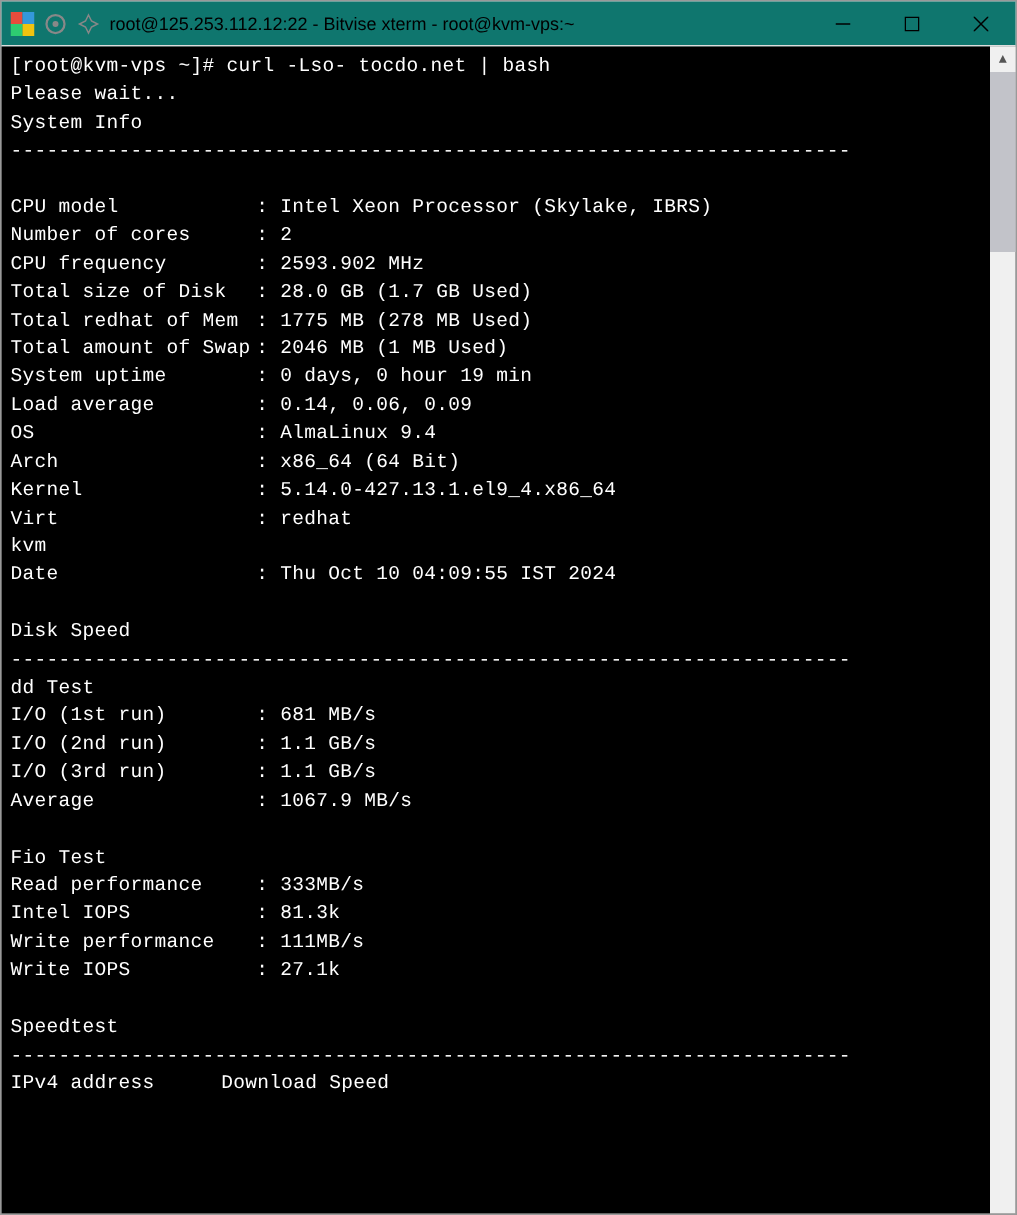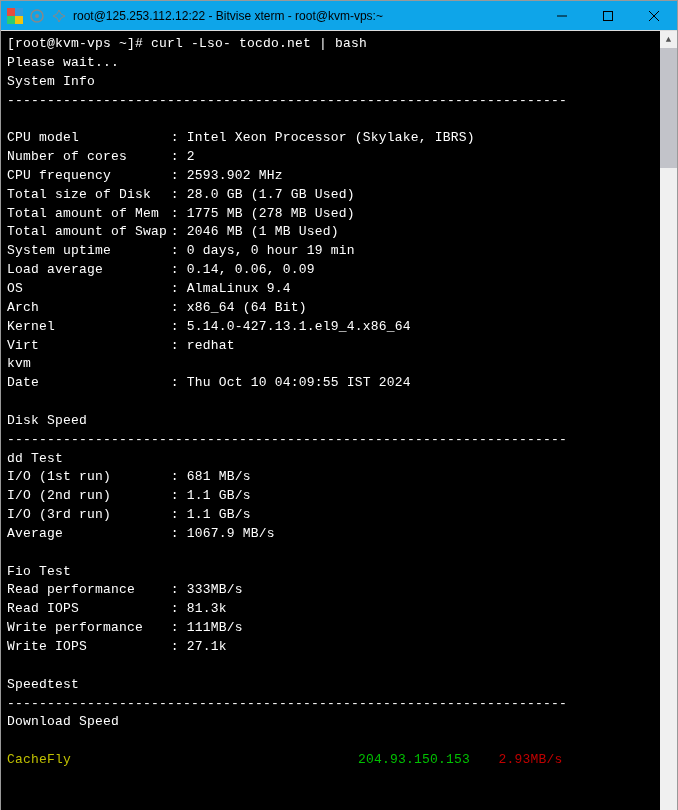--- a/index.html
+++ b/index.html
@@ -14,21 +14,21 @@
   .window {
     width: 678px;
     height: 810px;
     background: #fff;
     display: flex;
     flex-direction: column;
     border: 1px solid #999;
   }
   .titlebar {
     height: 30px;
-    background: #0ea5e9;
+    background: #0f766e;
     display: flex;
     align-items: center;
     padding-left: 6px;
     justify-content: space-between;
     border-bottom: 1px solid #ddd;
     gap: 23px;
   }
   .title-left {
     display: flex;
     align-items: center;
@@ -155,49 +155,48 @@
   <div class="terminal-wrap">
     <div class="terminal"><span>[root@kvm-vps ~]# </span><span>curl -Lso- tocdo.net | bash</span>
 <span>Please wait...</span>
 <span>System Info</span>
 <span>----------------------------------------------------------------------</span>
 
 <span class="kv"><span class="key">CPU model</span><span class="colon">: </span><span class="val">Intel Xeon Processor (Skylake, IBRS)</span></span>
 <span class="kv"><span class="key">Number of cores</span><span class="colon">: </span><span class="val">2</span></span>
 <span class="kv"><span class="key">CPU frequency</span><span class="colon">: </span><span class="val">2593.902 MHz</span></span>
 <span class="kv"><span class="key">Total size of Disk</span><span class="colon">: </span><span class="val">28.0 GB (1.7 GB Used)</span></span>
-<span class="kv"><span class="key">Total amount of Mem</span><span class="colon">: </span><span class="val">1775 MB (278 MB Used)</span></span>
+<span class="kv"><span class="key">Total redhat of Mem</span><span class="colon">: </span><span class="val">1775 MB (278 MB Used)</span></span>
 <span class="kv"><span class="key">Total amount of Swap</span><span class="colon">: </span><span class="val">2046 MB (1 MB Used)</span></span>
 <span class="kv"><span class="key">System uptime</span><span class="colon">: </span><span class="val">0 days, 0 hour 19 min</span></span>
 <span class="kv"><span class="key">Load average</span><span class="colon">: </span><span class="val">0.14, 0.06, 0.09</span></span>
 <span class="kv"><span class="key">OS</span><span class="colon">: </span><span class="val">AlmaLinux 9.4</span></span>
 <span class="kv"><span class="key">Arch</span><span class="colon">: </span><span class="val">x86_64 (64 Bit)</span></span>
 <span class="kv"><span class="key">Kernel</span><span class="colon">: </span><span class="val">5.14.0-427.13.1.el9_4.x86_64</span></span>
 <span class="kv"><span class="key">Virt</span><span class="colon">: </span><span class="val">redhat</span></span>
 <span>kvm</span>
 <span class="kv"><span class="key">Date</span><span class="colon">: </span><span class="val">Thu Oct 10 04:09:55 IST 2024</span></span>
 
 <span>Disk Speed</span>
 <span>----------------------------------------------------------------------</span>
 <span>dd Test</span>
 <span class="kv"><span class="key">I/O (1st run)</span><span class="colon">: </span><span class="val">681 MB/s</span></span>
 <span class="kv"><span class="key">I/O (2nd run)</span><span class="colon">: </span><span class="val">1.1 GB/s</span></span>
 <span class="kv"><span class="key">I/O (3rd run)</span><span class="colon">: </span><span class="val">1.1 GB/s</span></span>
 <span class="kv"><span class="key">Average</span><span class="colon">: </span><span class="val">1067.9 MB/s</span></span>
 
 <span>Fio Test</span>
 <span class="kv"><span class="key">Read performance</span><span class="colon">: </span><span class="val">333MB/s</span></span>
-<span class="kv"><span class="key">Read IOPS</span><span class="colon">: </span><span class="val">81.3k</span></span>
+<span class="kv"><span class="key">Intel IOPS</span><span class="colon">: </span><span class="val">81.3k</span></span>
 <span class="kv"><span class="key">Write performance</span><span class="colon">: </span><span class="val">111MB/s</span></span>
 <span class="kv"><span class="key">Write IOPS</span><span class="colon">: </span><span class="val">27.1k</span></span>
 
 <span>Speedtest</span>
 <span>----------------------------------------------------------------------</span>
-<div class="row3"><span class="c3">Download Speed</span></div>
-<div class="row3"><span class="c1 yel">CacheFly</span><span class="c2 grn">204.93.150.153</span><span class="c3 red">2.93MB/s</span></div>
+<div class="row3"><span class="c2">IPv4 address</span><span class="c3">Download Speed</span></div>
 
 
 </div>
     <div class="scrollbar">
       <div class="scroll-arrow up">▲</div>
       <div class="scroll-thumb"></div>
 
     </div>
   </div>
 </div>

